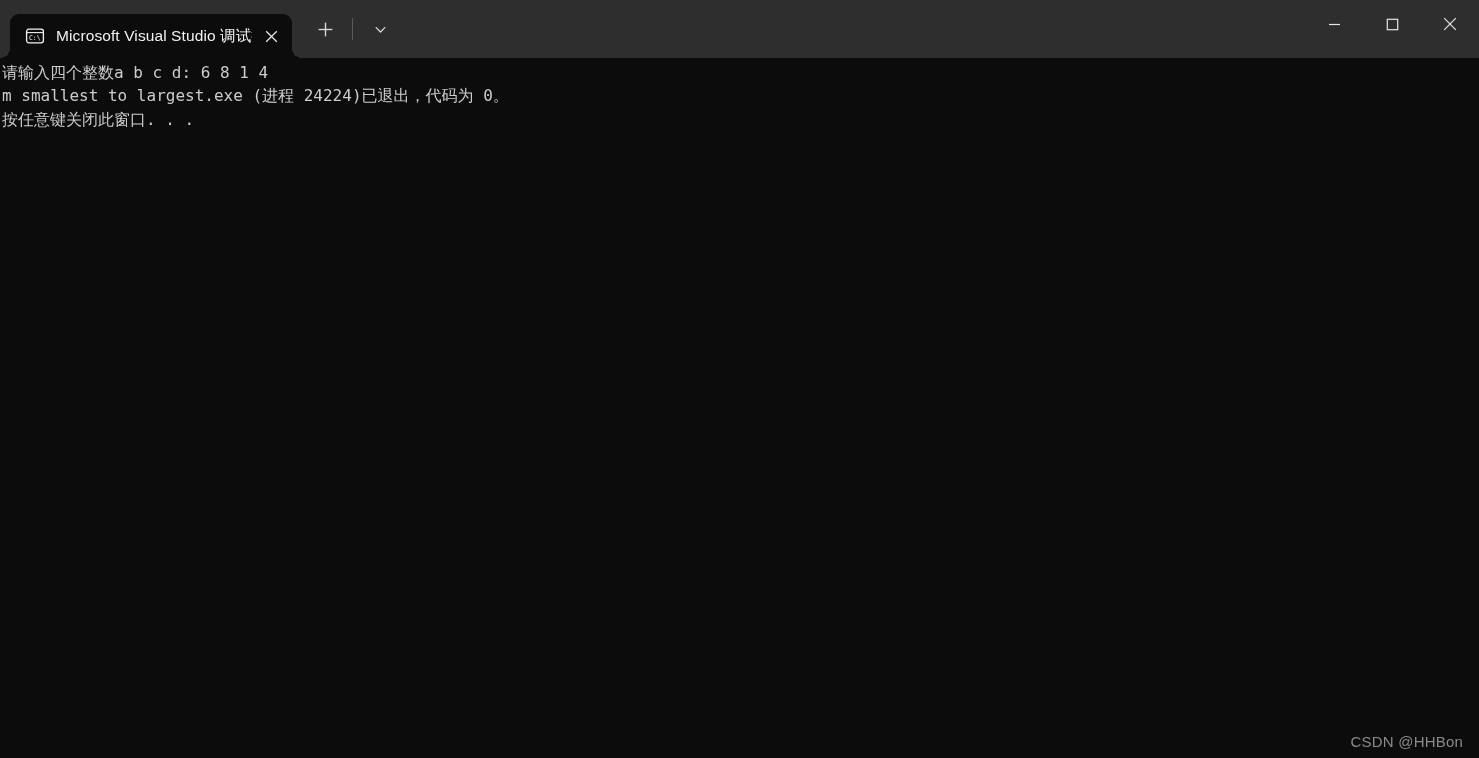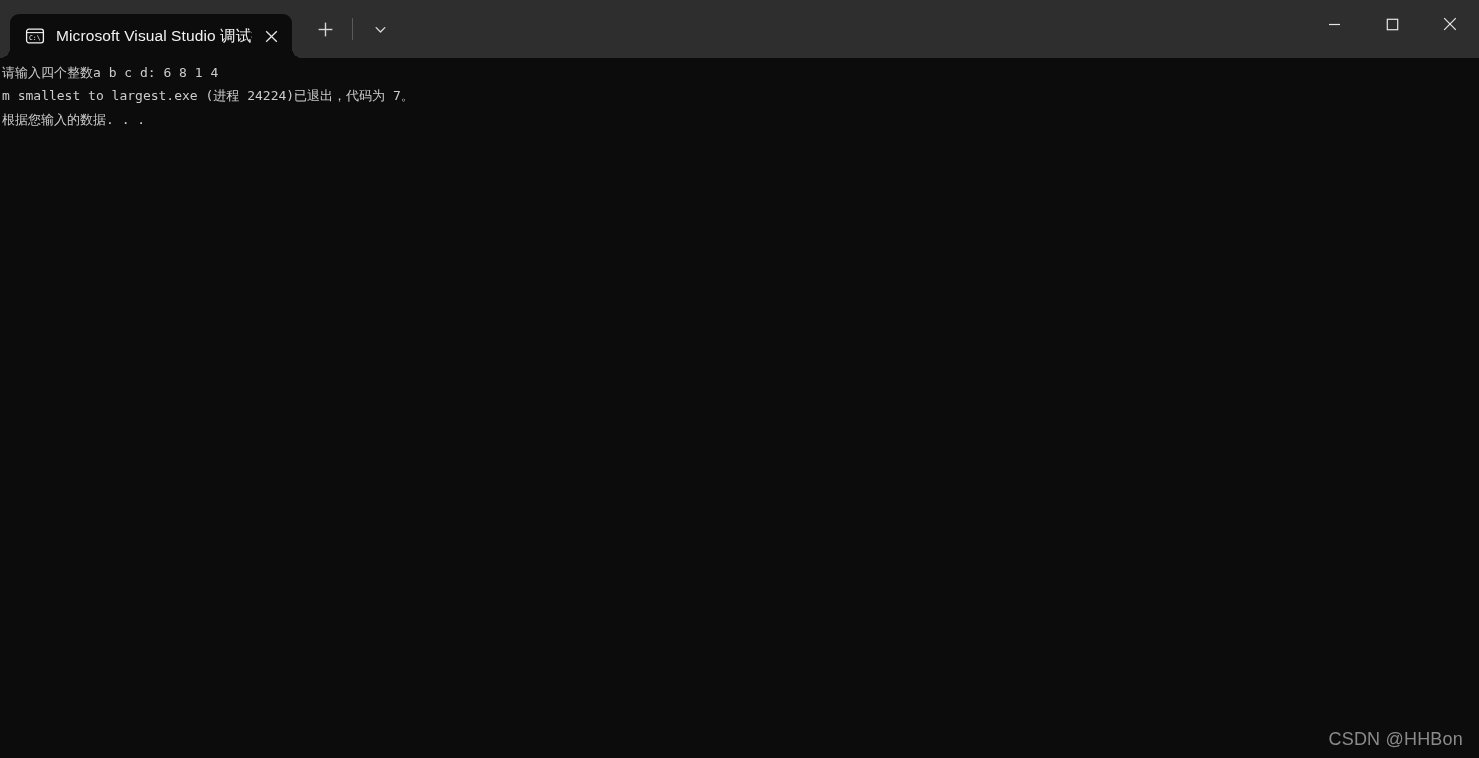--- a/index.html
+++ b/index.html
@@ -162,33 +162,33 @@
   .terminal {
     position: relative;
     flex: 1 1 auto;
     background: #0c0c0c;
     padding: 3px 0 0 2px;
     overflow: hidden;
   }
 
   .term-line {
     font-family: "DejaVu Sans Mono", "Liberation Mono", monospace;
-    font-size: 13px;
+    font-size: 16px;
     line-height: 23.3px;
     color: #cccccc;
     white-space: pre;
     letter-spacing: 0px;
   }
 
   .watermark {
     position: absolute;
     right: 16px;
     bottom: 8px;
     color: #8a8a8a;
-    font-size: 18px;
+    font-size: 15px;
     font-family: "Liberation Sans", sans-serif;
     letter-spacing: 0.2px;
   }
 </style>
 </head>
 <body>
 
 <div id="app">
 
   <div class="titlebar">
@@ -245,19 +245,19 @@
         <svg width="14" height="14" viewBox="0 0 14 14" aria-hidden="true">
           <line x1="1.2" y1="1.2" x2="12.8" y2="12.8" stroke="#e6e6e6" stroke-width="1.2"></line>
           <line x1="12.8" y1="1.2" x2="1.2" y2="12.8" stroke="#e6e6e6" stroke-width="1.2"></line>
         </svg>
       </div>
     </div>
   </div>
 
   <div class="terminal">
     <div class="term-line">请输入四个整数a b c d: 6 8 1 4</div>
-    <div class="term-line">m smallest to largest.exe (进程 24224)已退出，代码为 7。</div>
-    <div class="term-line">根据您输入的数据. . .</div>
+    <div class="term-line">m smallest to largest.exe (进程 24224)已退出，代码为 0。</div>
+    <div class="term-line">按任意键关闭此窗口. . .</div>
 
     <div class="watermark">CSDN @HHBon</div>
   </div>
 
 </div>
 
 </body></html>

